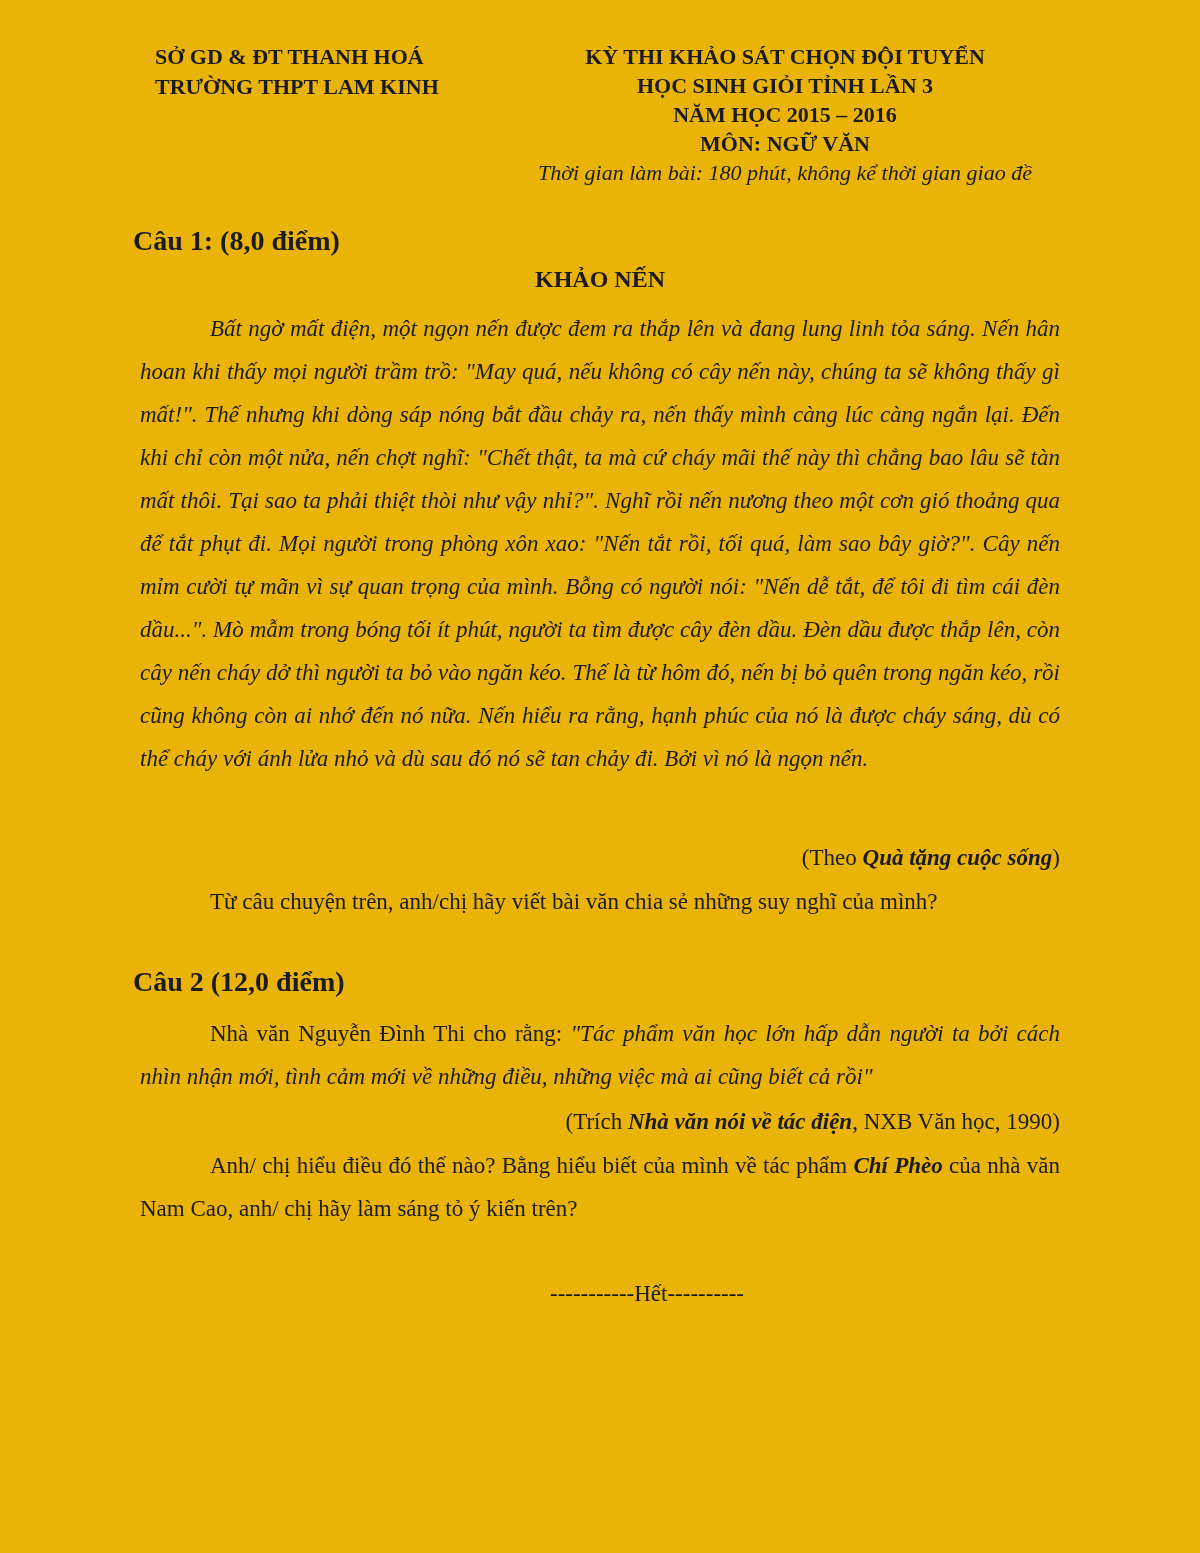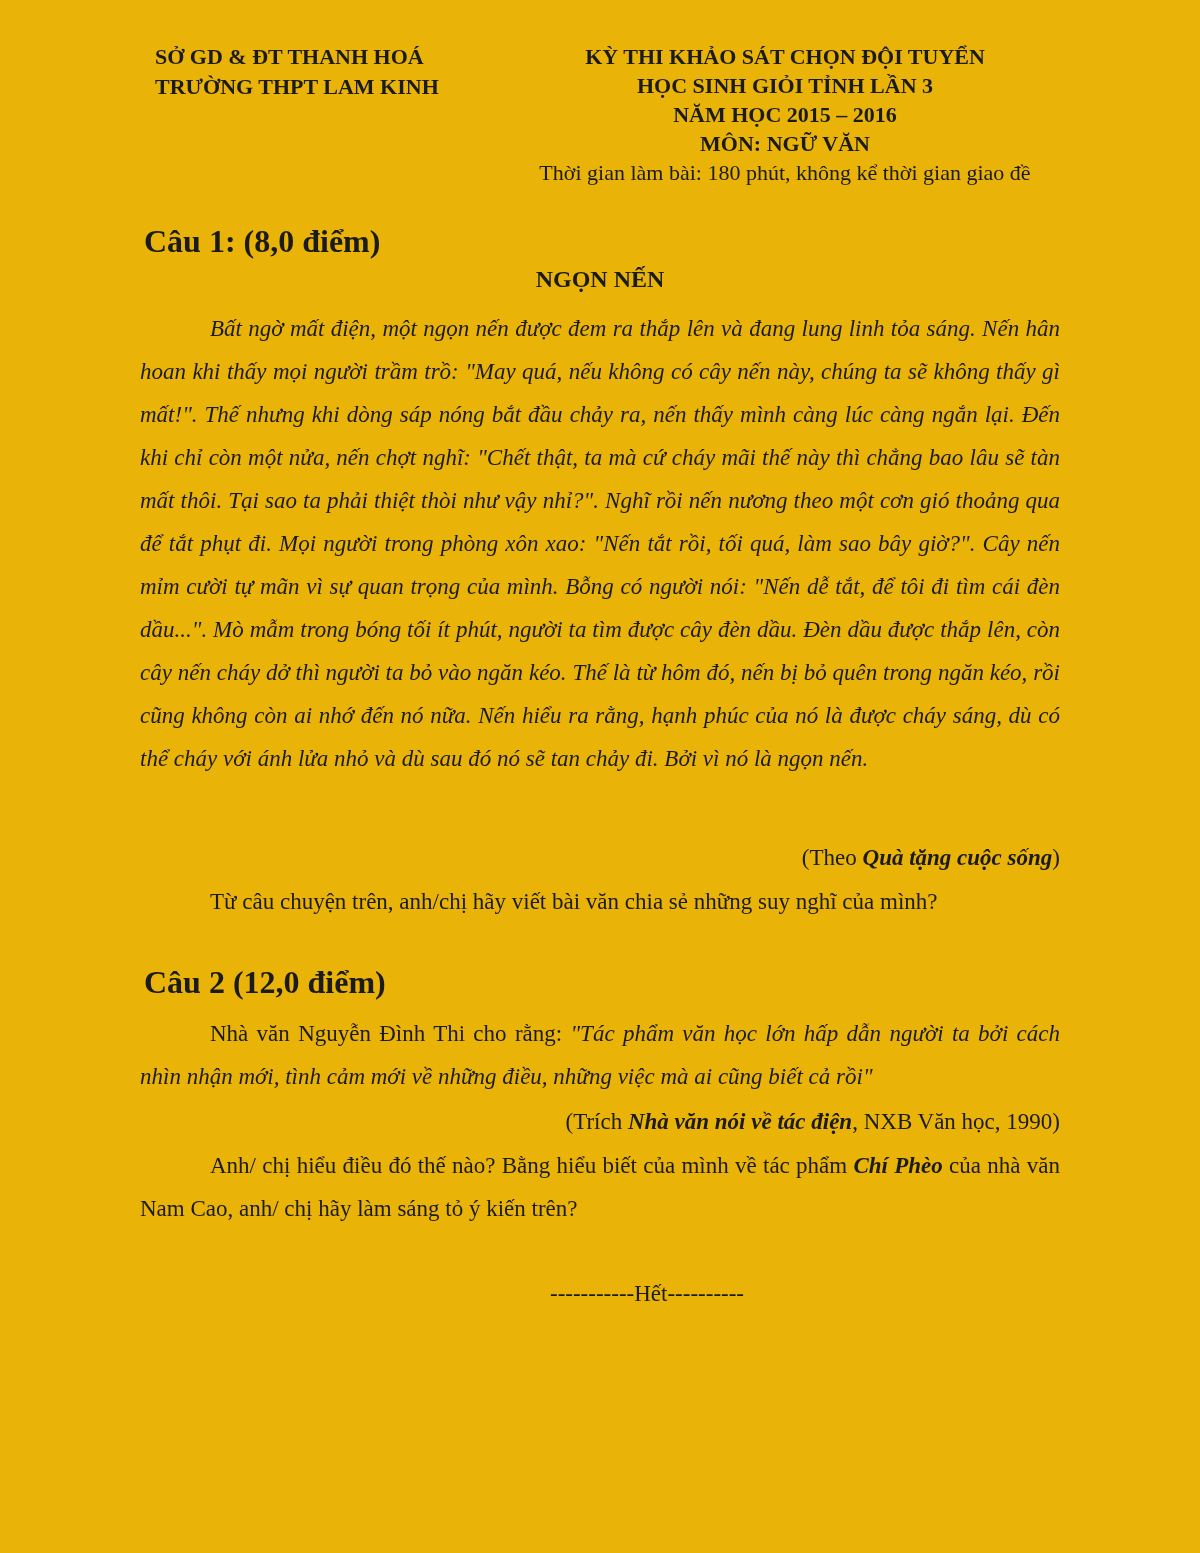--- a/index.html
+++ b/index.html
@@ -29,26 +29,26 @@
   }
   .header-right {
     left: 455px;
     top: 42px;
     width: 660px;
     text-align: center;
     font-size: 22px;
     line-height: 29px;
   }
   .header-right .bold-line { font-weight: bold; }
-  .header-right .time-line { font-weight: normal; white-space: nowrap; }
+  .header-right .time-line { font-weight: normal; white-space: nowrap; font-style: italic; }
 
   
   .q-heading {
-    left: 144px;
-    font-size: 32px;
+    left: 133px;
+    font-size: 28px;
     font-weight: bold;
     line-height: 30px;
     white-space: nowrap;
   }
   .story-title {
     left: 140px;
     top: 266px;
     width: 920px;
     text-align: center;
     font-size: 24px;
@@ -139,21 +139,21 @@
   <div class="abs header-right">
     <div class="bold-line">KỲ THI KHẢO SÁT CHỌN ĐỘI TUYỂN</div>
     <div class="bold-line">HỌC SINH GIỎI TỈNH LẦN 3</div>
     <div class="bold-line">NĂM HỌC 2015 – 2016</div>
     <div class="bold-line">MÔN: NGỮ VĂN</div>
     <div class="time-line">Thời gian làm bài: 180 phút, không kể thời gian giao đề</div>
   </div>
 
   <div class="abs q-heading" style="top:226px">Câu 1: (8,0 điểm)</div>
 
-  <div class="abs story-title">NGỌN NẾN</div>
+  <div class="abs story-title">KHẢO NẾN</div>
 
   <div class="abs story">Bất ngờ mất điện, một ngọn nến được đem ra thắp lên và đang lung linh tỏa sáng. Nến hân hoan khi thấy mọi người trầm trồ: "May quá, nếu không có cây nến này, chúng ta sẽ không thấy gì mất!". Thế nhưng khi dòng sáp nóng bắt đầu chảy ra, nến thấy mình càng lúc càng ngắn lại. Đến khi chỉ còn một nửa, nến chợt nghĩ: "Chết thật, ta mà cứ cháy mãi thế này thì chẳng bao lâu sẽ tàn mất thôi. Tại sao ta phải thiệt thòi như vậy nhỉ?". Nghĩ rồi nến nương theo một cơn gió thoảng qua để tắt phụt đi. Mọi người trong phòng xôn xao: "Nến tắt rồi, tối quá, làm sao bây giờ?". Cây nến mỉm cười tự mãn vì sự quan trọng của mình. Bỗng có người nói: "Nến dễ tắt, để tôi đi tìm cái đèn dầu...". Mò mẫm trong bóng tối ít phút, người ta tìm được cây đèn dầu. Đèn dầu được thắp lên, còn cây nến cháy dở thì người ta bỏ vào ngăn kéo. Thế là từ hôm đó, nến bị bỏ quên trong ngăn kéo, rồi cũng không còn ai nhớ đến nó nữa. Nến hiểu ra rằng, hạnh phúc của nó là được cháy sáng, dù có thể cháy với ánh lửa nhỏ và dù sau đó nó sẽ tan chảy đi. Bởi vì nó là ngọn nến.</div>
 
   <div class="abs source-line"><span>(Theo </span><span class="work-title">Quà tặng cuộc sống</span><span>)</span></div>
 
   <div class="abs prompt1">Từ câu chuyện trên, anh/chị hãy viết bài văn chia sẻ những suy nghĩ của mình?</div>
 
   <div class="abs q-heading" style="top:967px">Câu 2 (12,0 điểm)</div>
 
   <div class="abs quote-para"><span>Nhà văn Nguyễn Đình Thi cho rằng: </span><span class="quote-italic">"Tác phẩm văn học lớn hấp dẫn người ta bởi cách nhìn nhận mới, tình cảm mới về những điều, những việc mà ai cũng biết cả rồi"</span></div>

